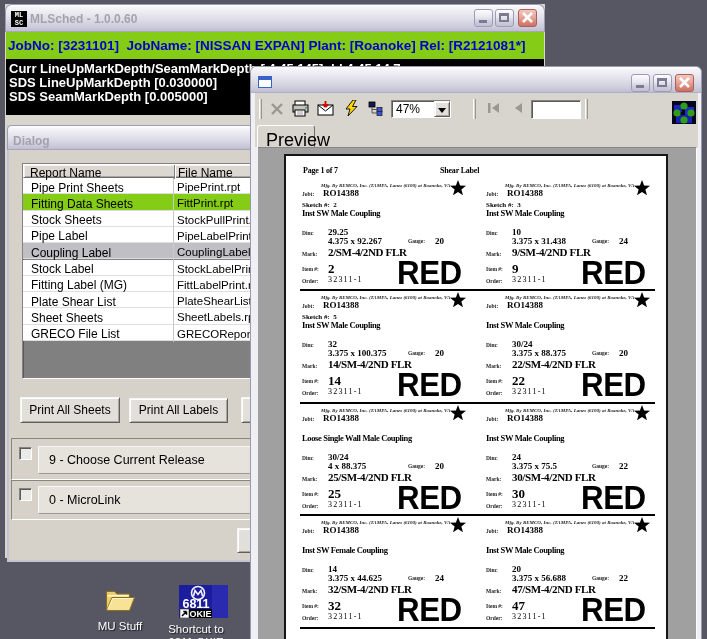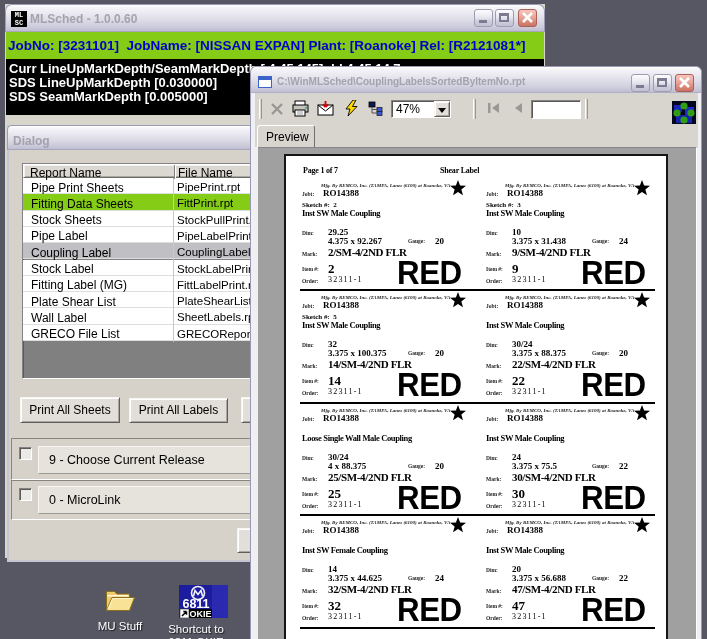--- a/index.html
+++ b/index.html
@@ -96,21 +96,21 @@
       </div>
 <div class="abs" style="left:0;top:111.80000000000001px;width:100%;height:16.3px;background:#fff;border-bottom:1px solid #dedede">
         <span class="abs" style="left:8px;top:2.5px;font-size:12px">Fitting Label (MG)</span>
         <span class="abs" style="left:154px;top:3px;font-size:11.5px">FittLabelPrint.rp</span>
       </div>
 <div class="abs" style="left:0;top:128.10000000000002px;width:100%;height:16.3px;background:#fff;border-bottom:1px solid #dedede">
         <span class="abs" style="left:8px;top:2.5px;font-size:12px">Plate Shear List</span>
         <span class="abs" style="left:154px;top:3px;font-size:11.5px">PlateShearList.r</span>
       </div>
 <div class="abs" style="left:0;top:144.4px;width:100%;height:16.3px;background:#fff;border-bottom:1px solid #dedede">
-        <span class="abs" style="left:8px;top:2.5px;font-size:12px">Wall Label</span>
+        <span class="abs" style="left:8px;top:2.5px;font-size:12px">Sheet Sheets</span>
         <span class="abs" style="left:154px;top:3px;font-size:11.5px">SheetLabels.rpt</span>
       </div>
 <div class="abs" style="left:0;top:160.70000000000002px;width:100%;height:16.3px;background:#fff;border-bottom:1px solid #dedede">
         <span class="abs" style="left:8px;top:2.5px;font-size:12px">GRECO File List</span>
         <span class="abs" style="left:154px;top:3px;font-size:11.5px">GRECOReport.</span>
       </div>
 
     <div class="abs" style="left:150px;top:14px;width:1px;height:164px;background:#c9c9c9"></div>
   </div>
 
@@ -155,21 +155,20 @@
 </div>
 <div class="abs" style="left:136px;top:623px;width:120px;height:20px;text-align:center;color:#fff;font-size:11.5px;text-shadow:1px 1px 1px #1a1a22;line-height:13px">Shortcut to<br>6811 OKIE</div>
 
 <div class="abs" style="left:250px;top:66px;width:452px;height:580px;background:#f0eff3;
      border-radius:6px 6px 0 0;border:1px solid #9a99b2">
   <div class="abs titlebar" style="left:0;top:0;width:450px;height:26px;border:none;border-radius:6px 6px 0 0;border-bottom:1px solid #b0aec6"></div>
 
   <div class="abs" style="left:7px;top:9px;width:14px;height:12px;background:#fff;border:1px solid #3a62c8">
     <div style="width:100%;height:3px;background:#3a62c8"></div>
   </div>
-  <div class="abs tb-text" style="left:26px;top:9px;font-size:10px">C:\WinMLSched\CouplingLabelsSortedByItemNo.rpt</div>
   <div class="capbtn" style="left:380px;top:7px">
       <div class="glyph-min"></div>
     </div>
   <div class="capbtn" style="left:402px;top:7px">
       <div class="glyph-max"></div>
     </div>
   <div class="capbtn close" style="left:424px;top:7px">
     <svg width="17" height="16" viewBox="0 0 17 16">
         <path d="M4 3 L13 12 M13 3 L4 12" stroke="#fff" stroke-width="2.6"></path>
       </svg>
@@ -235,21 +234,21 @@
       <circle cx="12" cy="5" r="3.6" fill="#2f9e14"></circle>
       <circle cx="5" cy="12" r="3.6" fill="#2f9e14"></circle>
       <circle cx="19" cy="12" r="3.6" fill="#2f9e14"></circle>
       <circle cx="12" cy="19" r="3.6" fill="#2f9e14"></circle>
     </svg>
   </div>
 
   <div class="abs" style="left:4px;top:57px;width:443px;height:23px;background:#d8d5cf">
     <div class="abs" style="left:2px;top:1px;width:58px;height:22px;background:#d8d5cf;
          border-top:1px solid #fff;border-left:1px solid #fff;border-right:1px solid #6f6e68;border-radius:3px 3px 0 0">
-      <span class="abs" style="left:8px;top:4px;font-size:12px">Preview</span>
+      <span class="abs" style="left:8px;top:4px;font-size:18px">Preview</span>
     </div>
   </div>
 
   <div class="abs" style="left:7px;top:80px;width:439px;height:566px;background:#a0a0a0;border-top:1px solid #87868f;border-right:1px solid #fdfdfb;overflow:hidden">
 
     <div class="abs pg" style="left:26px;top:6px;width:384px;height:560px;background:#fff;border:2px solid #161616;border-bottom:none">
       <div class="abs" style="left:-286px;top:-156px;width:0;height:0">
         <div class="abs bv" style="left:303px;top:166px;font-size:8px;letter-spacing:-0.2px">Page 1 of 7</div>
         <div class="abs bv" style="left:440px;top:166px;font-size:8px;letter-spacing:-0.2px">Shear Label</div>
         <div class="abs" style="left:300px;top:289px;width:355px;height:2px;background:#000"></div>

